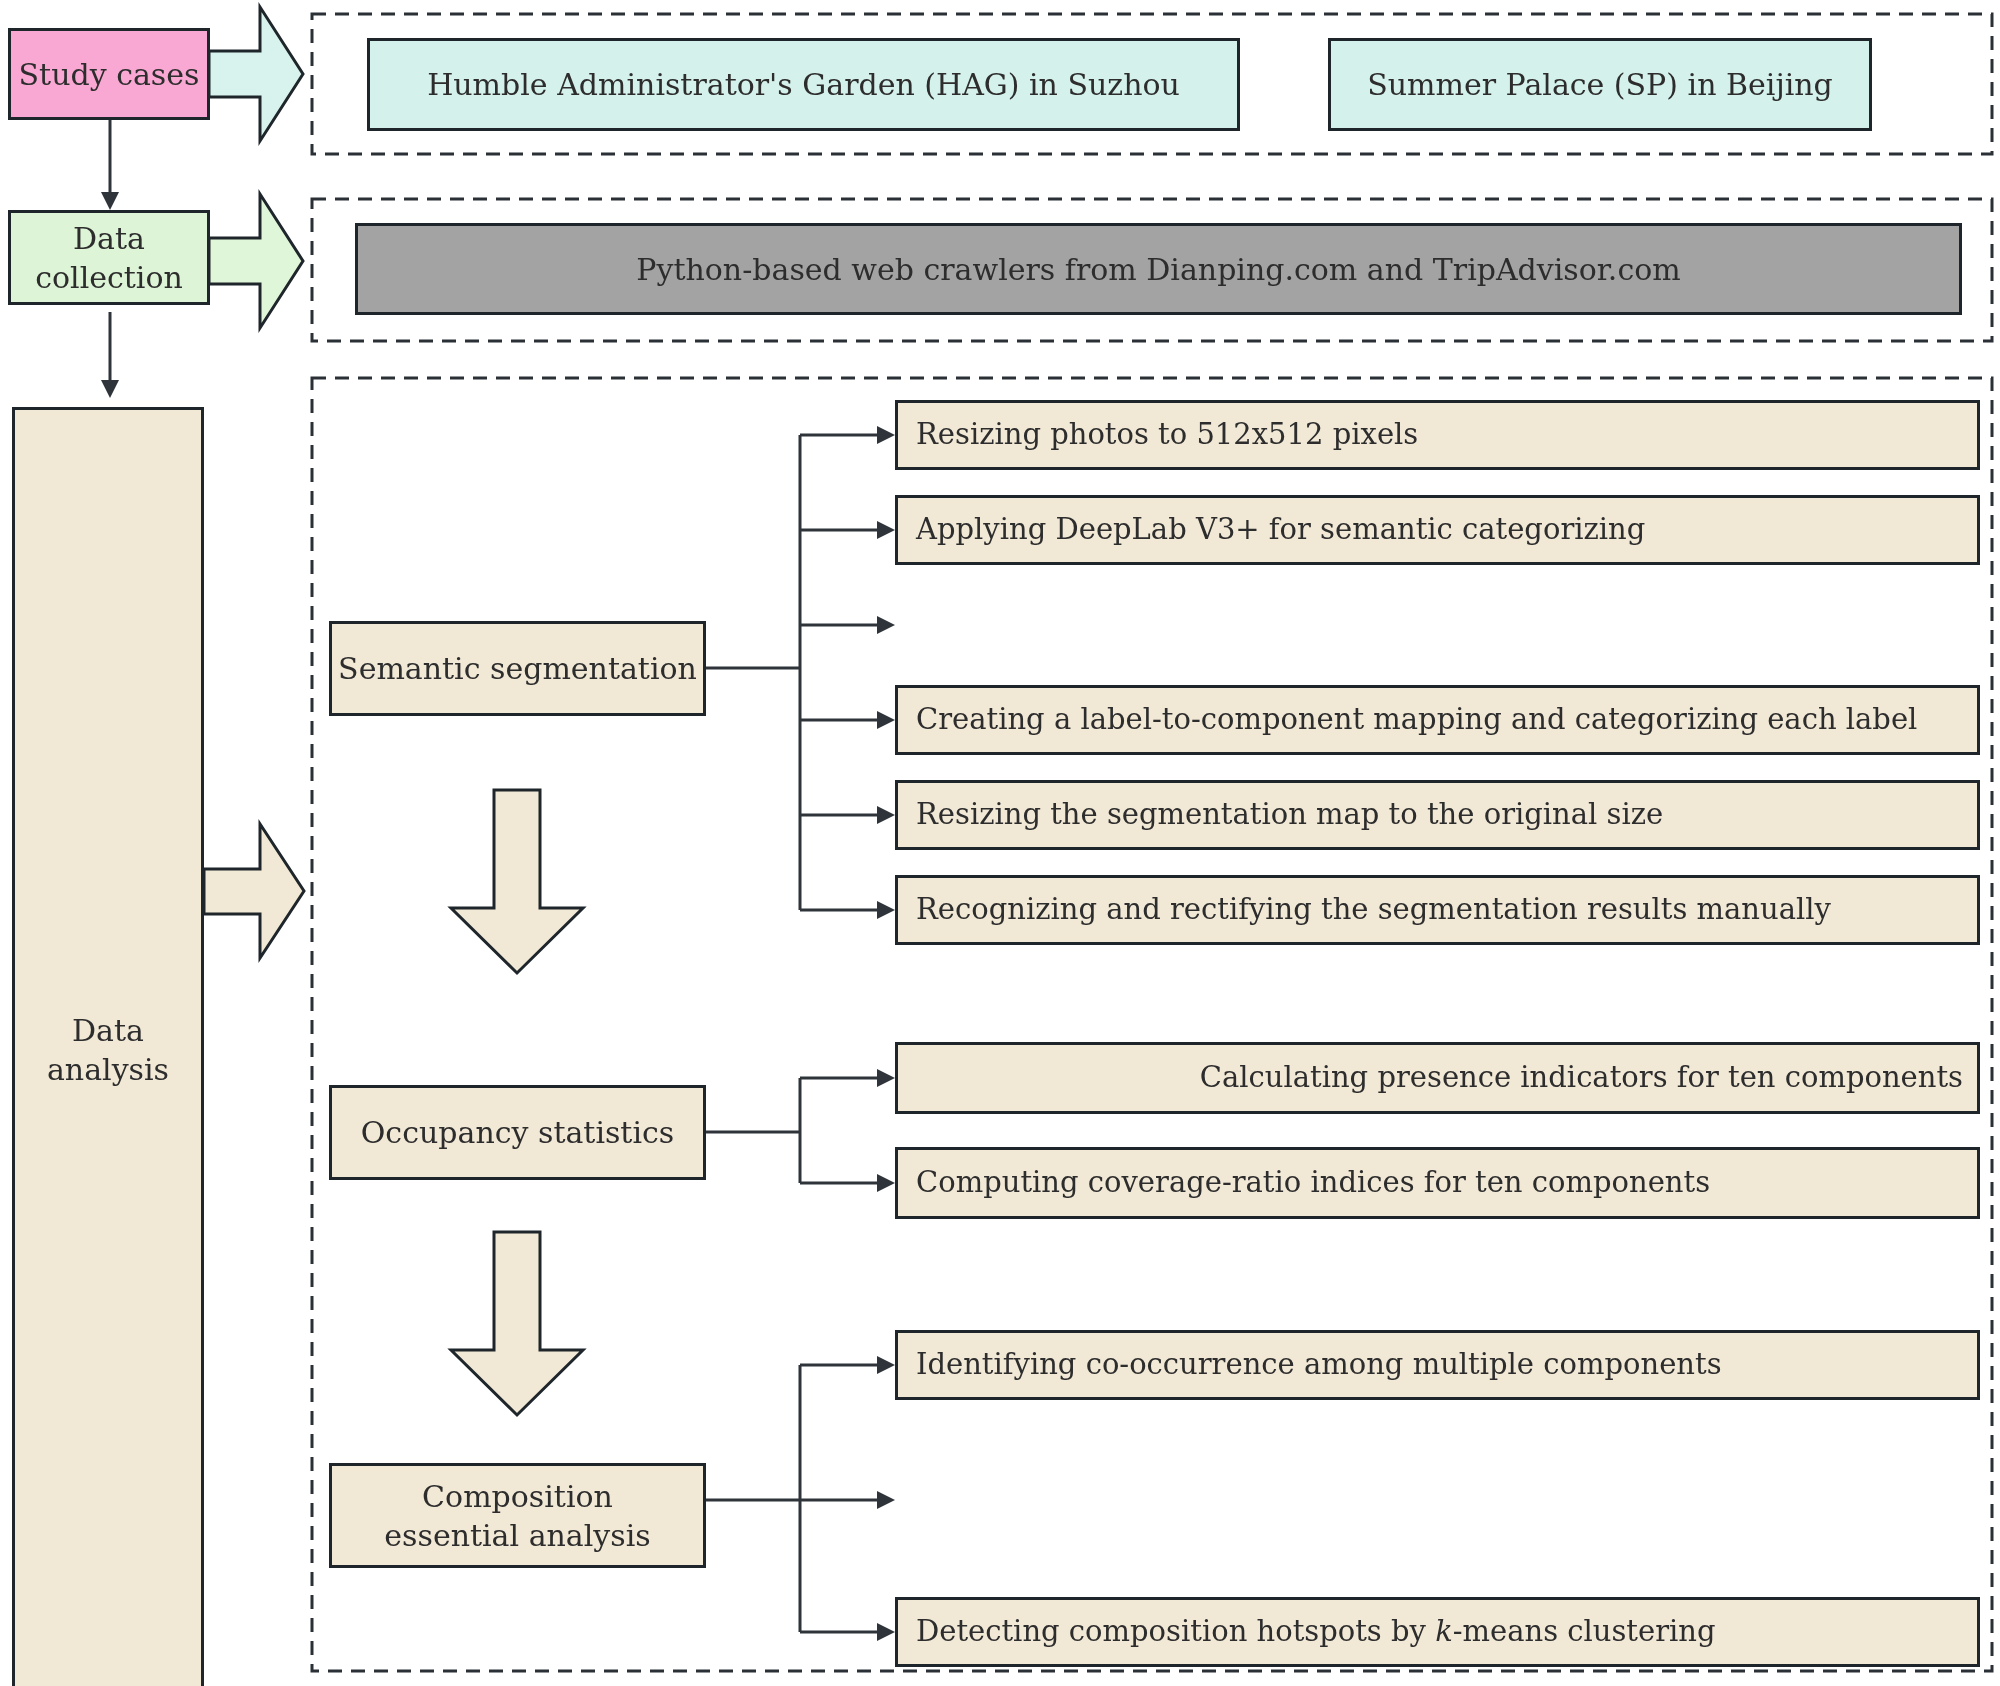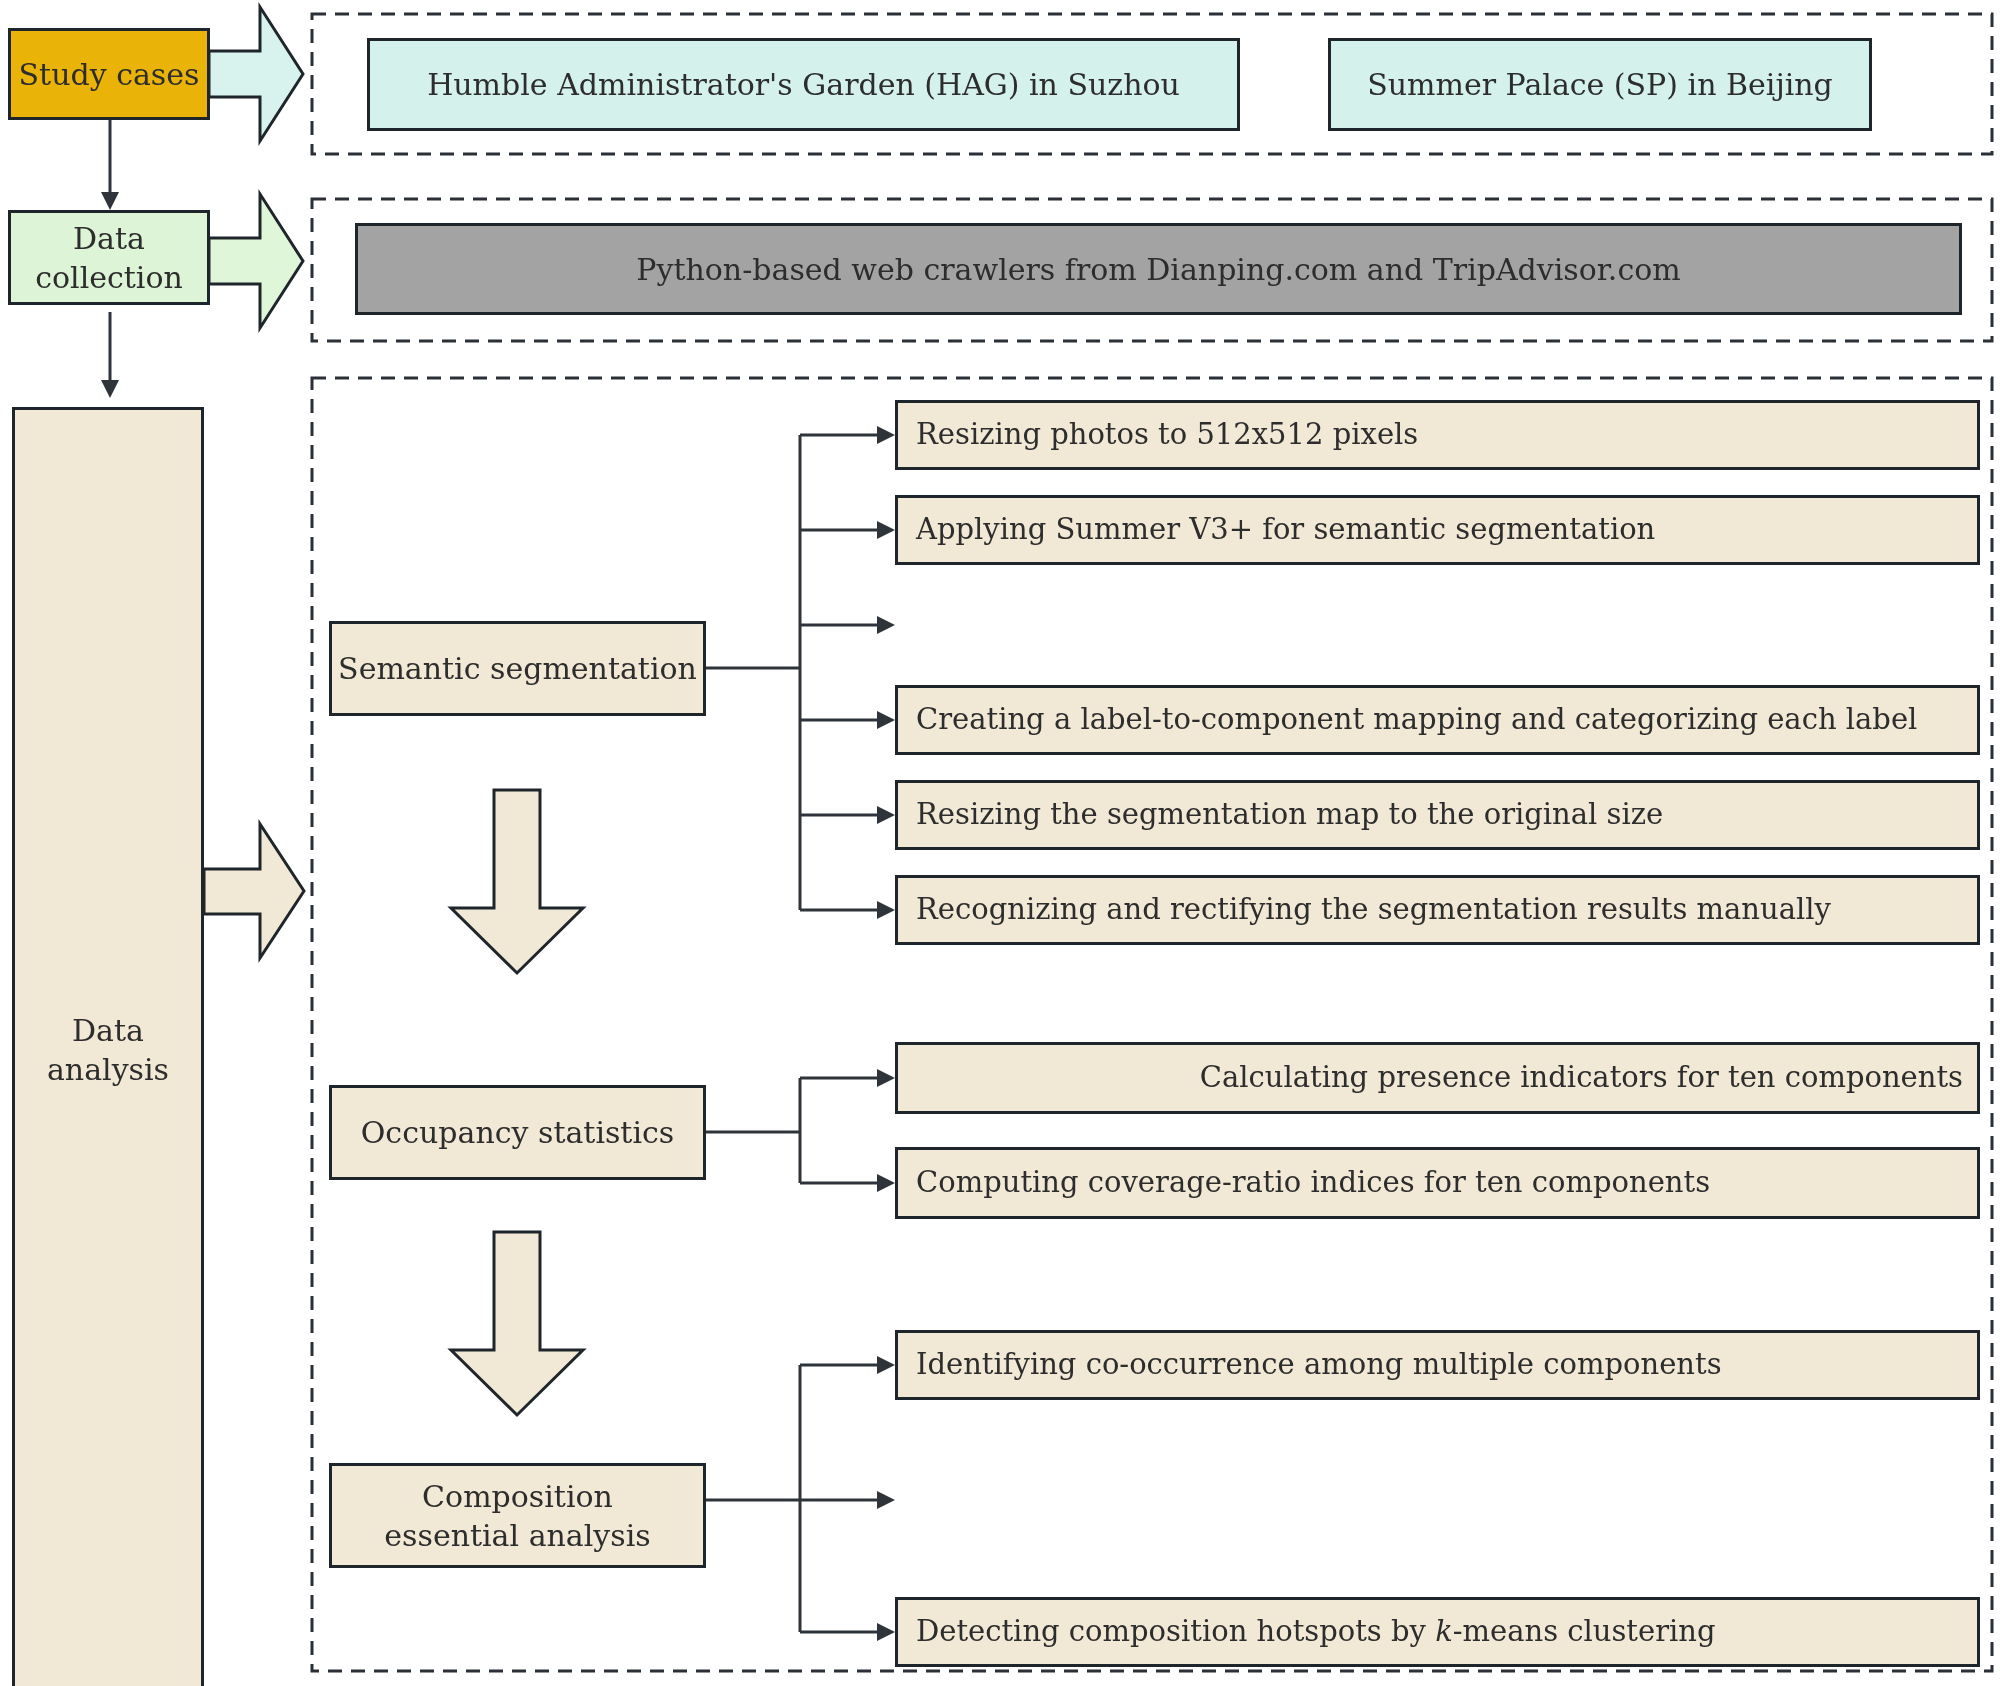--- a/index.html
+++ b/index.html
@@ -21,21 +21,21 @@
     position: absolute;
     box-sizing: border-box;
     border: 3px solid #1f262b;
     display: flex;
     align-items: center;
     z-index: 2;
     line-height: 1.3;
   }
   .center { justify-content: center; text-align: center; }
   .col { flex-direction: column; }
-  .cyan  { background: #eab308; }
+  .cyan  { background: #f9a8d4; }
   .cyan2 { background: #d4f1eb; }
   .green { background: #ddf5d6; }
   .green2{ background: #a3a3a3; }
   .beige { background: #f1e8d6; }
   .stage { font-size: 30px; }
   .task  {
     left: 895px;
     width: 1085px;
     background: #f1e8d6;
     font-size: 29px;
@@ -136,21 +136,21 @@
 
   <div class="box beige center col stage" style="left:329px; top:1448px; width:377px; height:105px;margin-top:15px;">
     <span class="blockline">Composition</span>
     <span class="blockline">essential analysis</span>
   </div>
 
   <div class="box task" style="top:400px; height:70px;">
     <span>Resizing photos to 512x512 pixels</span>
   </div>
   <div class="box task" style="top:495px; height:70px;">
-    <span>Applying Summer V3+ for semantic segmentation</span>
+    <span>Applying DeepLab V3+ for semantic categorizing</span>
   </div>
   <div class="box task" style="top:685px; height:70px;">
     <span>Creating a label-to-component mapping and categorizing each label</span>
   </div>
   <div class="box task" style="top:780px; height:70px;">
     <span>Resizing the segmentation map to the original size</span>
   </div>
   <div class="box task" style="top:875px; height:70px;">
     <span>Recognizing and rectifying the segmentation results manually</span>
   </div>

